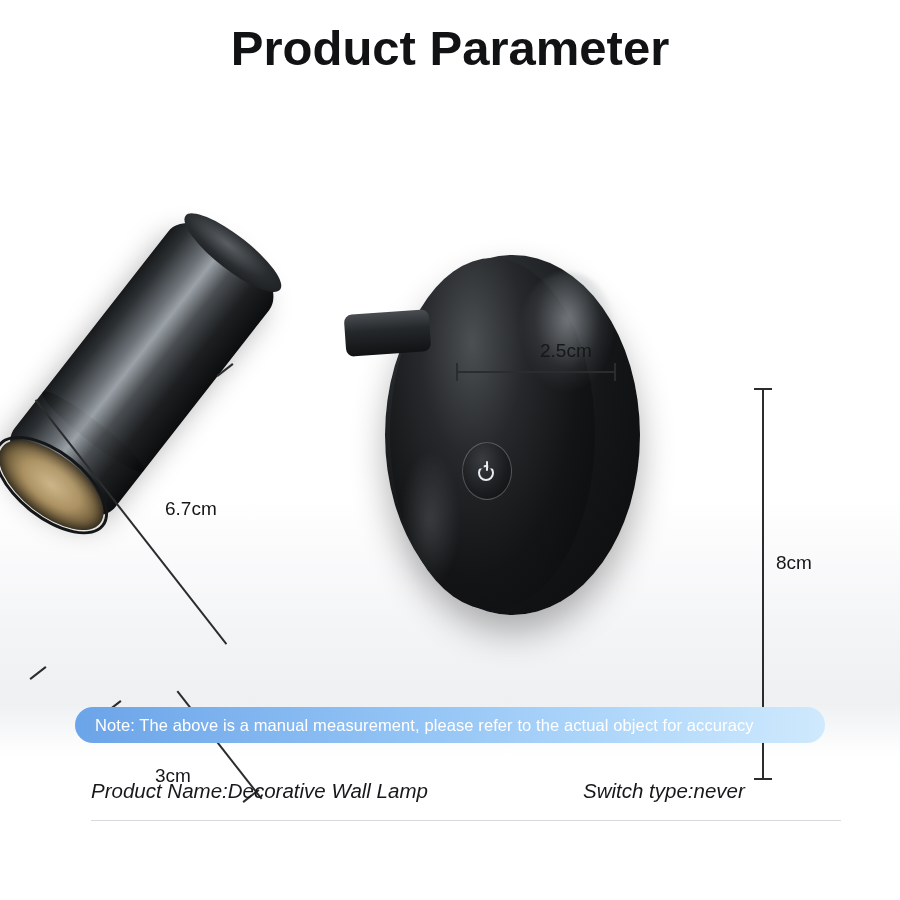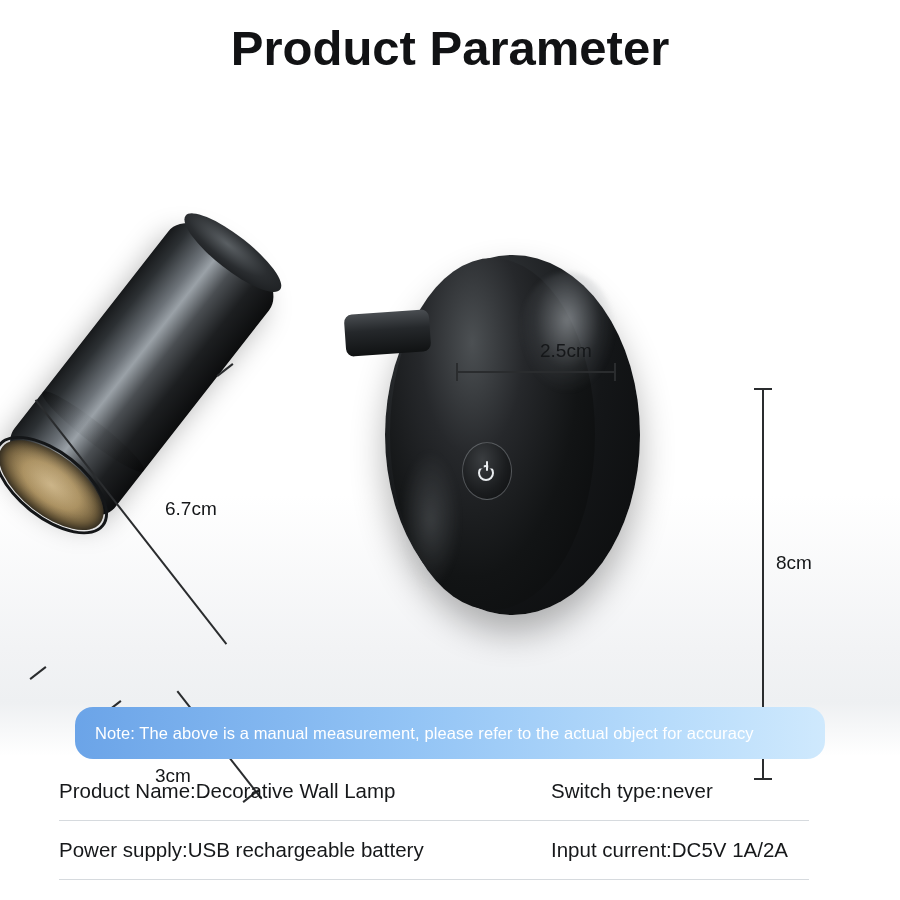--- a/index.html
+++ b/index.html
@@ -289,38 +289,39 @@
     transform-origin: 50% 50%;
   }
   .d3-label { left: 155px; top: 605px; }
 
   
   .note {
     position: absolute;
     left: 75px;
     top: 707px;
     width: 750px;
-    height: 52px;
+    height: 36px;
     border-radius: 18px;
     background: linear-gradient(90deg, #6ba4e8 0%, #93c4f5 45%, #b6dbfb 78%, #cfe9fd 100%);
     color: #ffffff;
     font-size: 16.5px;
     display: flex;
     align-items: center;
     padding-left: 20px;
     box-sizing: border-box;
     letter-spacing: 0.1px;
   }
 
   
   .specs {
     position: absolute;
-    left: 59px;
+    left: 91px;
     top: 762px;
     width: 750px;
+    font-style: italic;
   }
   .spec-row {
     display: flex;
     align-items: center;
     height: 58px;
     border-bottom: 1px solid #d6dade;
   }
   .spec-row.last { border-bottom: 1px solid #d6dade; }
   .spec-cell {
     font-size: 20.5px;
@@ -385,19 +386,15 @@
     <div class="dim-label d3-label">3cm</div>
   </div>
 
   <div class="note">Note: The above is a manual measurement, please refer to the actual object for accuracy</div>
 
   <div class="specs">
     <div class="spec-row">
       <div class="spec-cell left">Product Name:Decorative Wall Lamp</div>
       <div class="spec-cell right">Switch type:never</div>
     </div>
-    <div class="spec-row last">
-      <div class="spec-cell left">Power supply:USB rechargeable battery</div>
-      <div class="spec-cell right">Input current:DC5V 1A/2A</div>
-    </div>
   </div>
 
 </div>
 
 </body></html>

